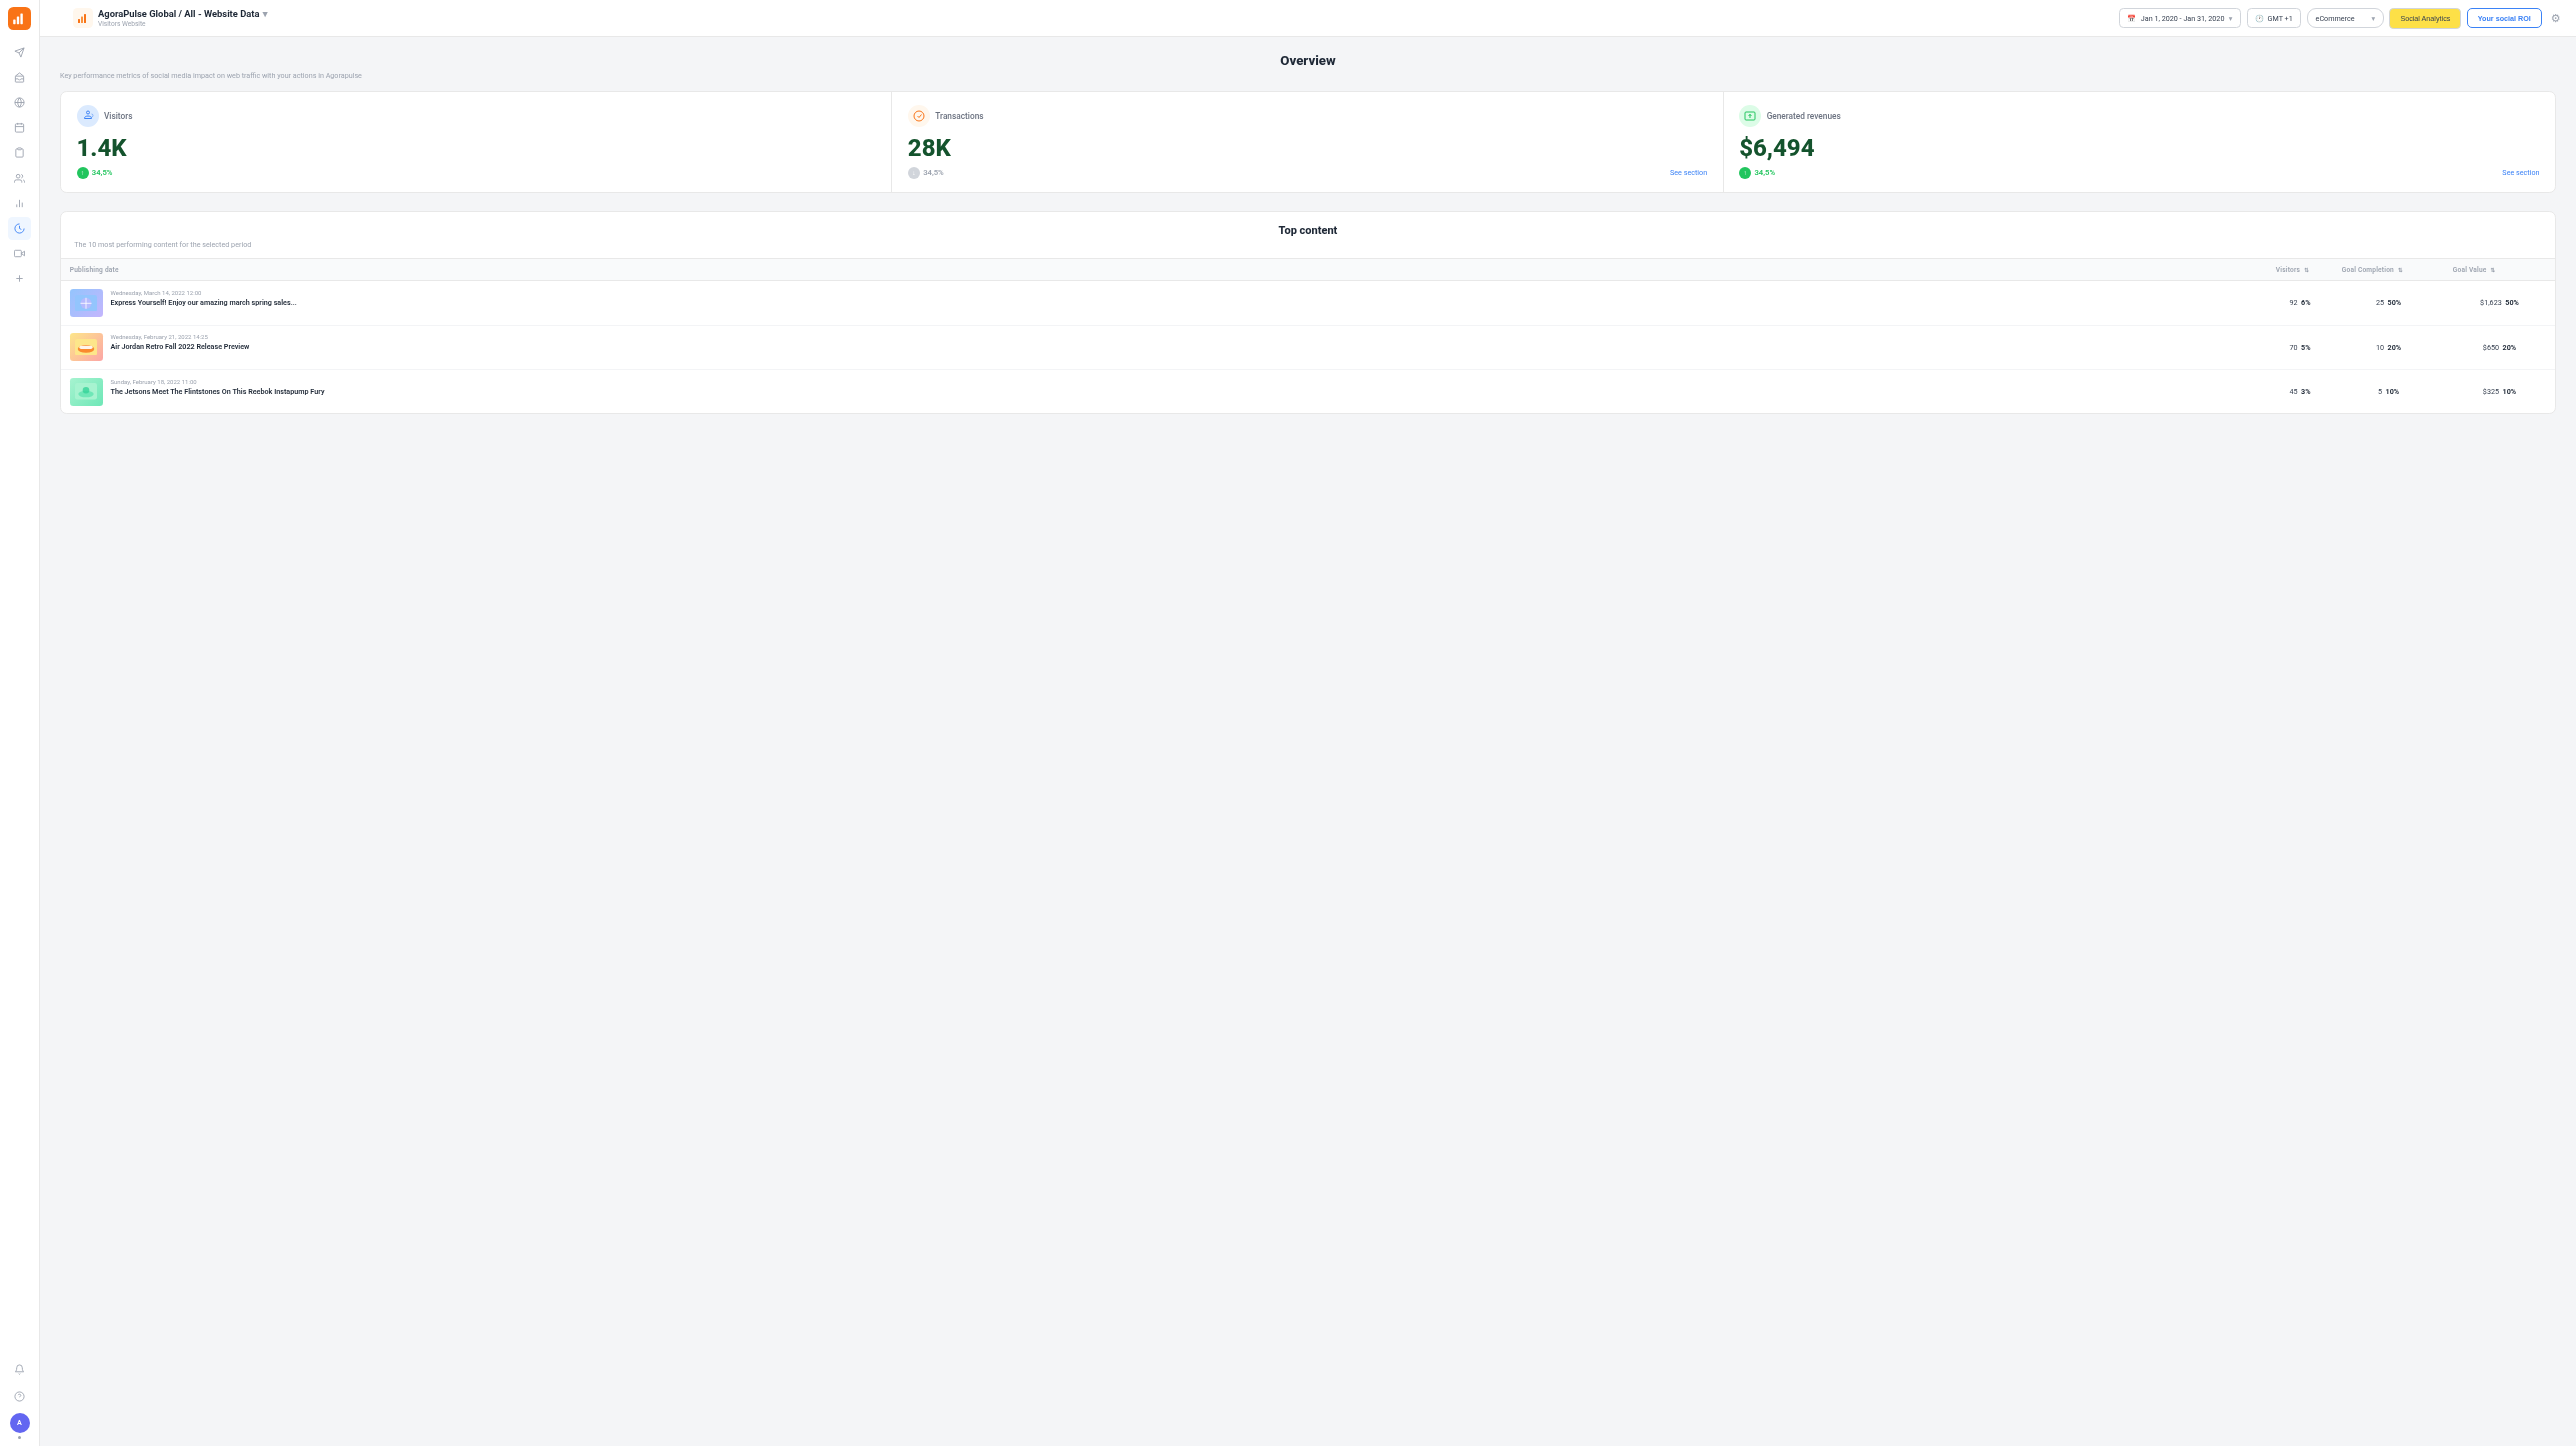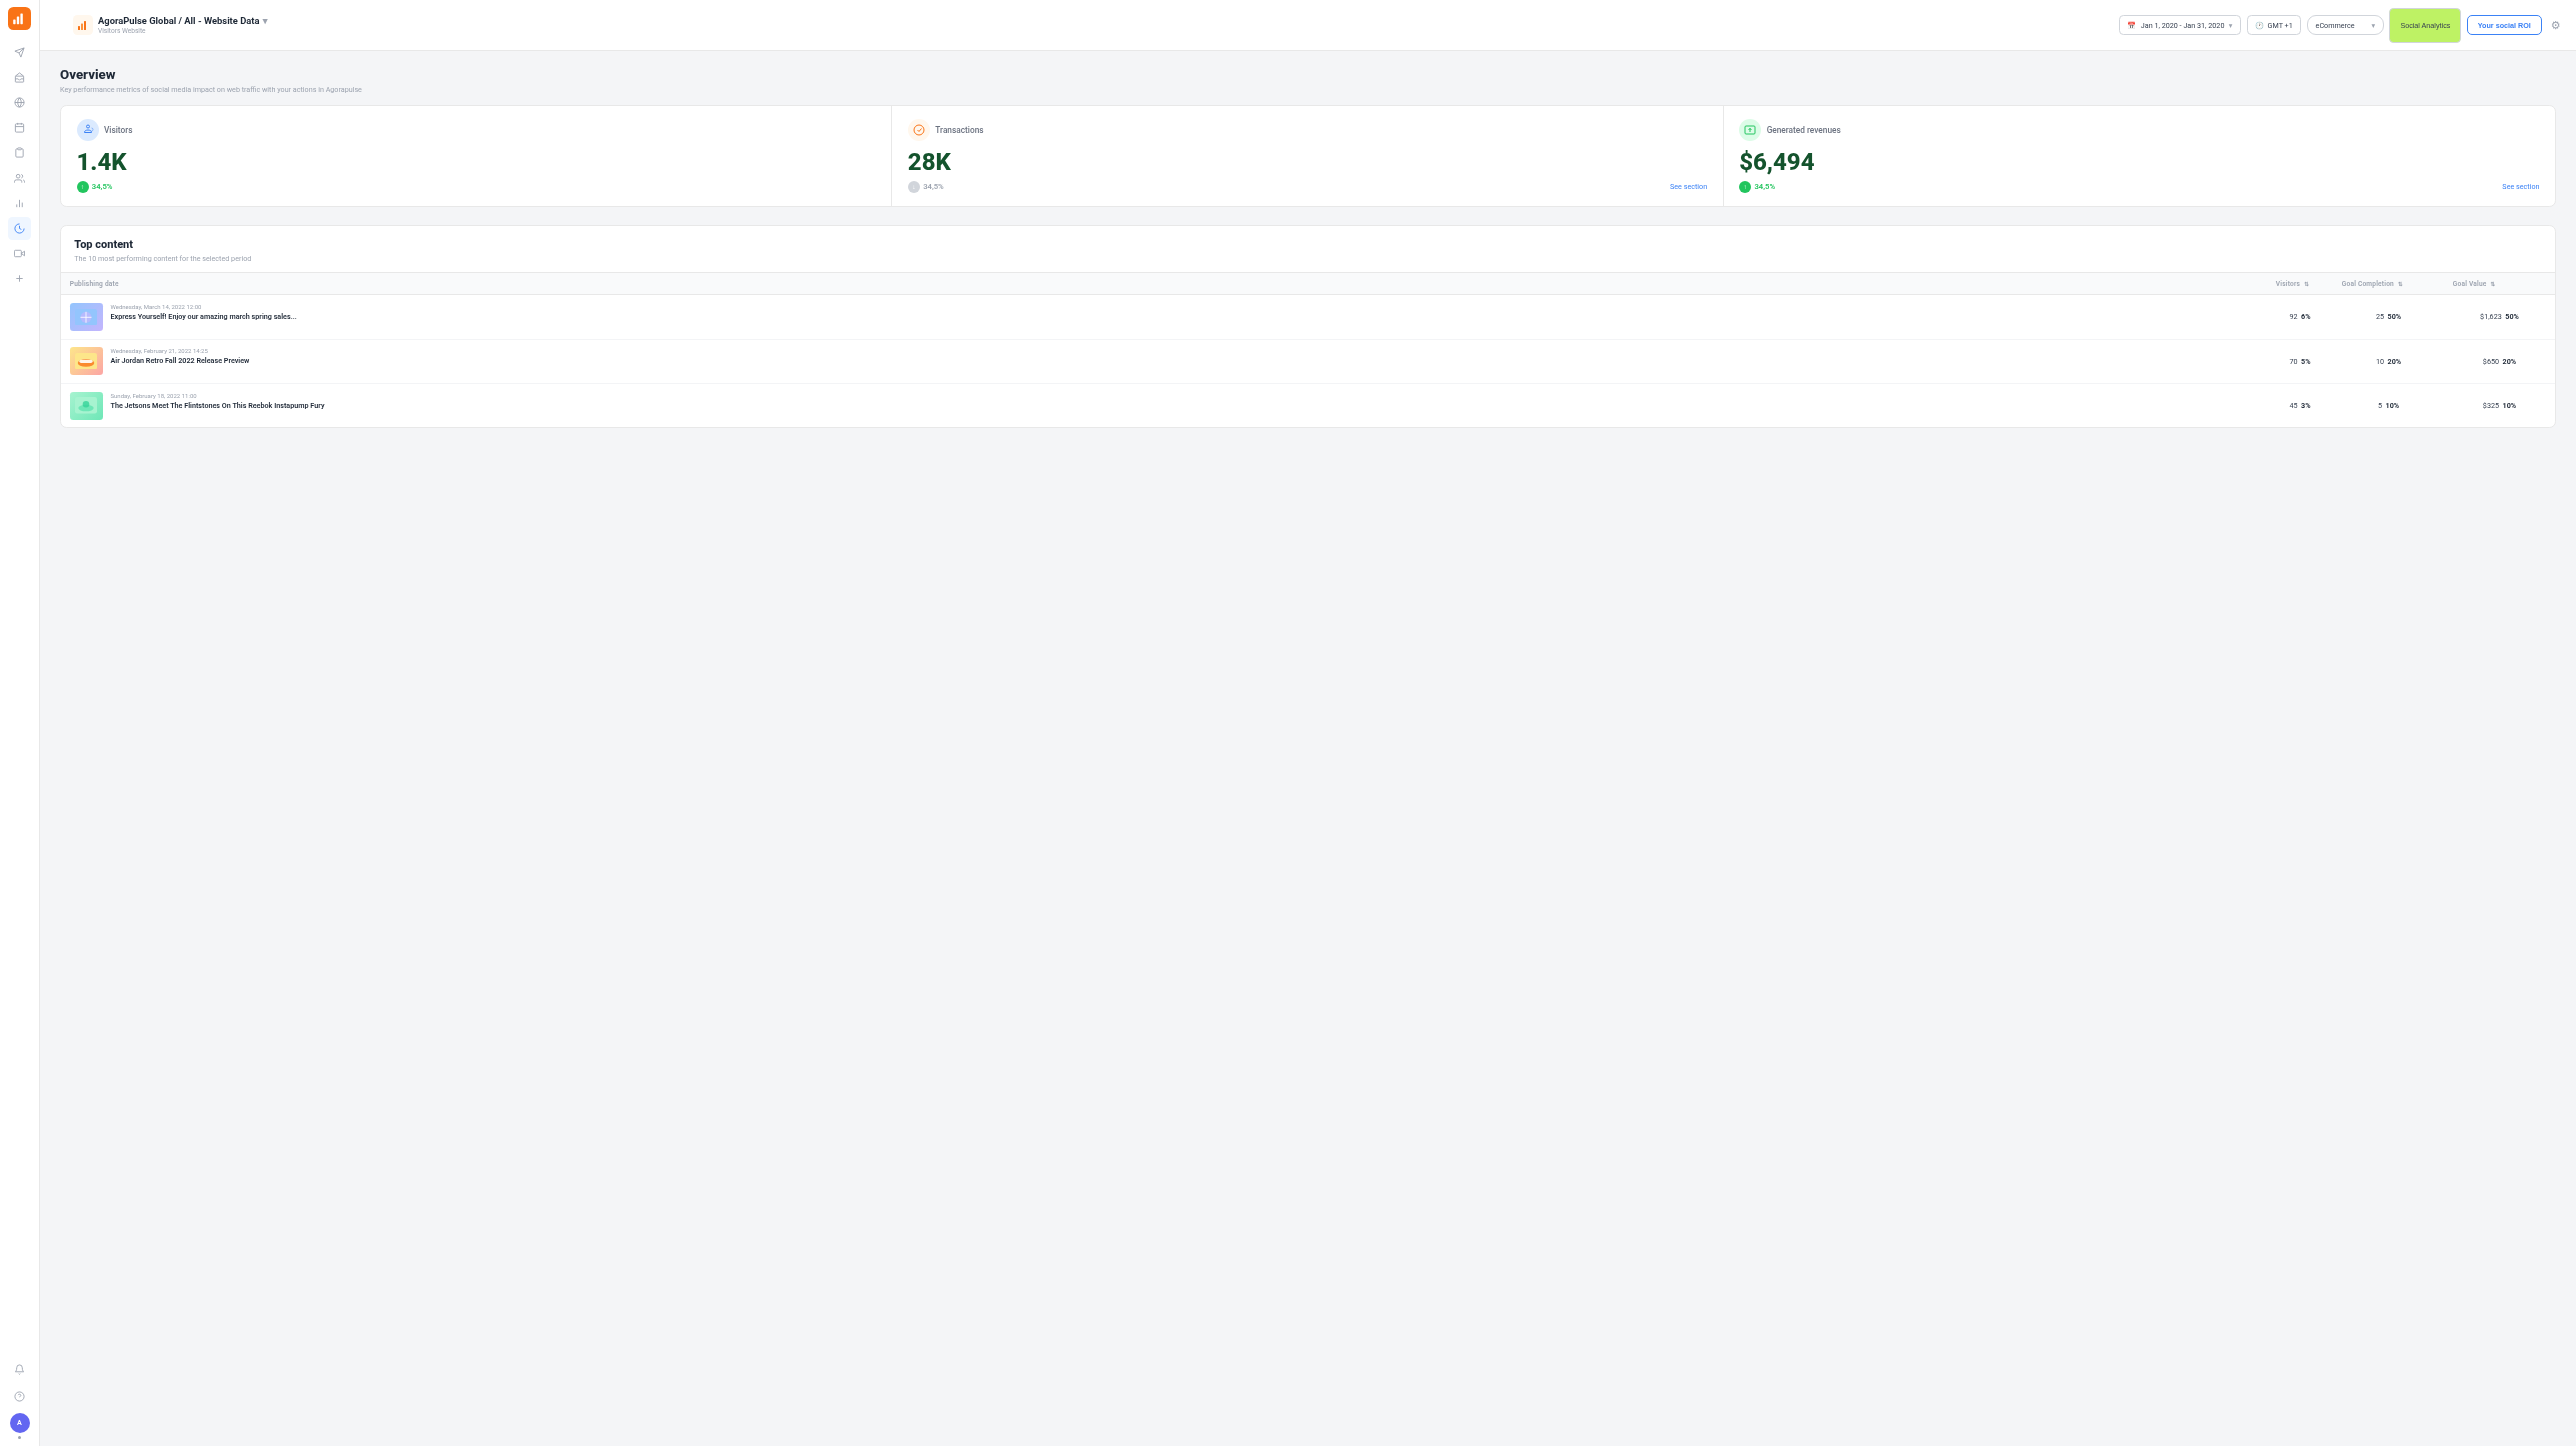--- a/index.html
+++ b/index.html
@@ -86,40 +86,40 @@
       padding: 4.4px 7.7px; background: #fff; cursor: pointer;
       font-size: 7.2px; color: #374151;
     }
     .ecommerce-picker {
       display: flex; align-items: center; gap: 4.4px;
       border: 0.6px solid #d1d5db; border-radius: 9px;
       padding: 4.4px 7.7px; background: #fff; cursor: pointer;
       font-size: 7.2px; color: #374151; min-width: 77px;
     }
     .btn-social-analytics {
-      padding: 12px 10px; border: 0.6px solid #d1d5db; border-radius: 4.4px;
-      background: #bef264; font-size: 7.2px; color: #374151; cursor: pointer;
+      padding: 5px 10px; border: 0.6px solid #d1d5db; border-radius: 4.4px;
+      background: #fde047; font-size: 7.2px; color: #374151; cursor: pointer;
       font-weight: 500;
     }
     .btn-social-roi {
       padding: 4.4px 10px; border: 1.1px solid #3b82f6; border-radius: 5px;
       background: #fff; font-size: 7.2px; color: #3b82f6; cursor: pointer;
       font-weight: 600;
     }
     .header-gear {
       margin-left: auto; color: #9ca3af; cursor: pointer; font-size: 11px;
     }
 
     
     .content {
       flex: 1; overflow-y: auto; padding: 15.5px 20px;
     }
 
     
-    .section-title { font-size: 13.3px; font-weight: 800; color: #1f2937; margin-bottom: 3.3px; }
+    .section-title { font-size: 13.3px; font-weight: 800; color: #1f2937; margin-bottom: 3.3px; text-align: center; }
     .section-subtitle { font-size: 7.2px; color: #9ca3af; margin-bottom: 11px; }
 
     .metrics-grid {
       display: grid; grid-template-columns: 1fr 1fr 1fr; gap: 0;
       background: #fff; border-radius: 6.6px; border: 0.6px solid #e8e8e8;
       margin-bottom: 17.7px; overflow: hidden;
     }
     .metric-card {
       padding: 13.3px 15.5px;
       border-right: 0.6px solid #e8e8e8;

